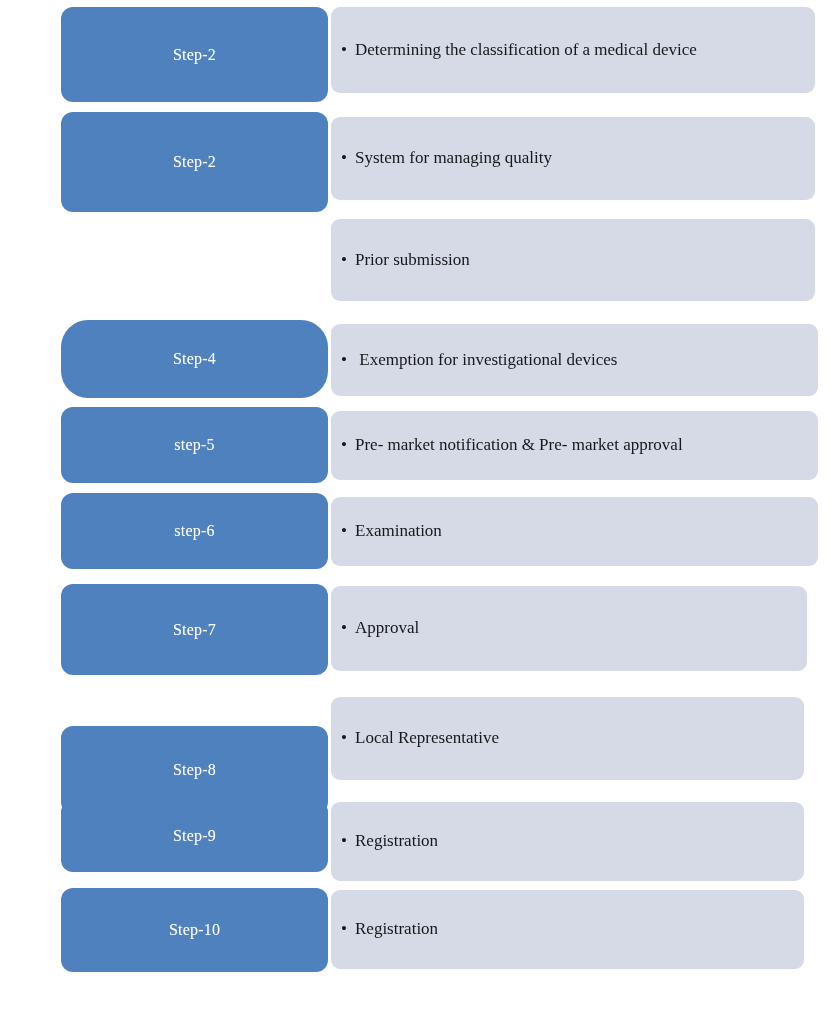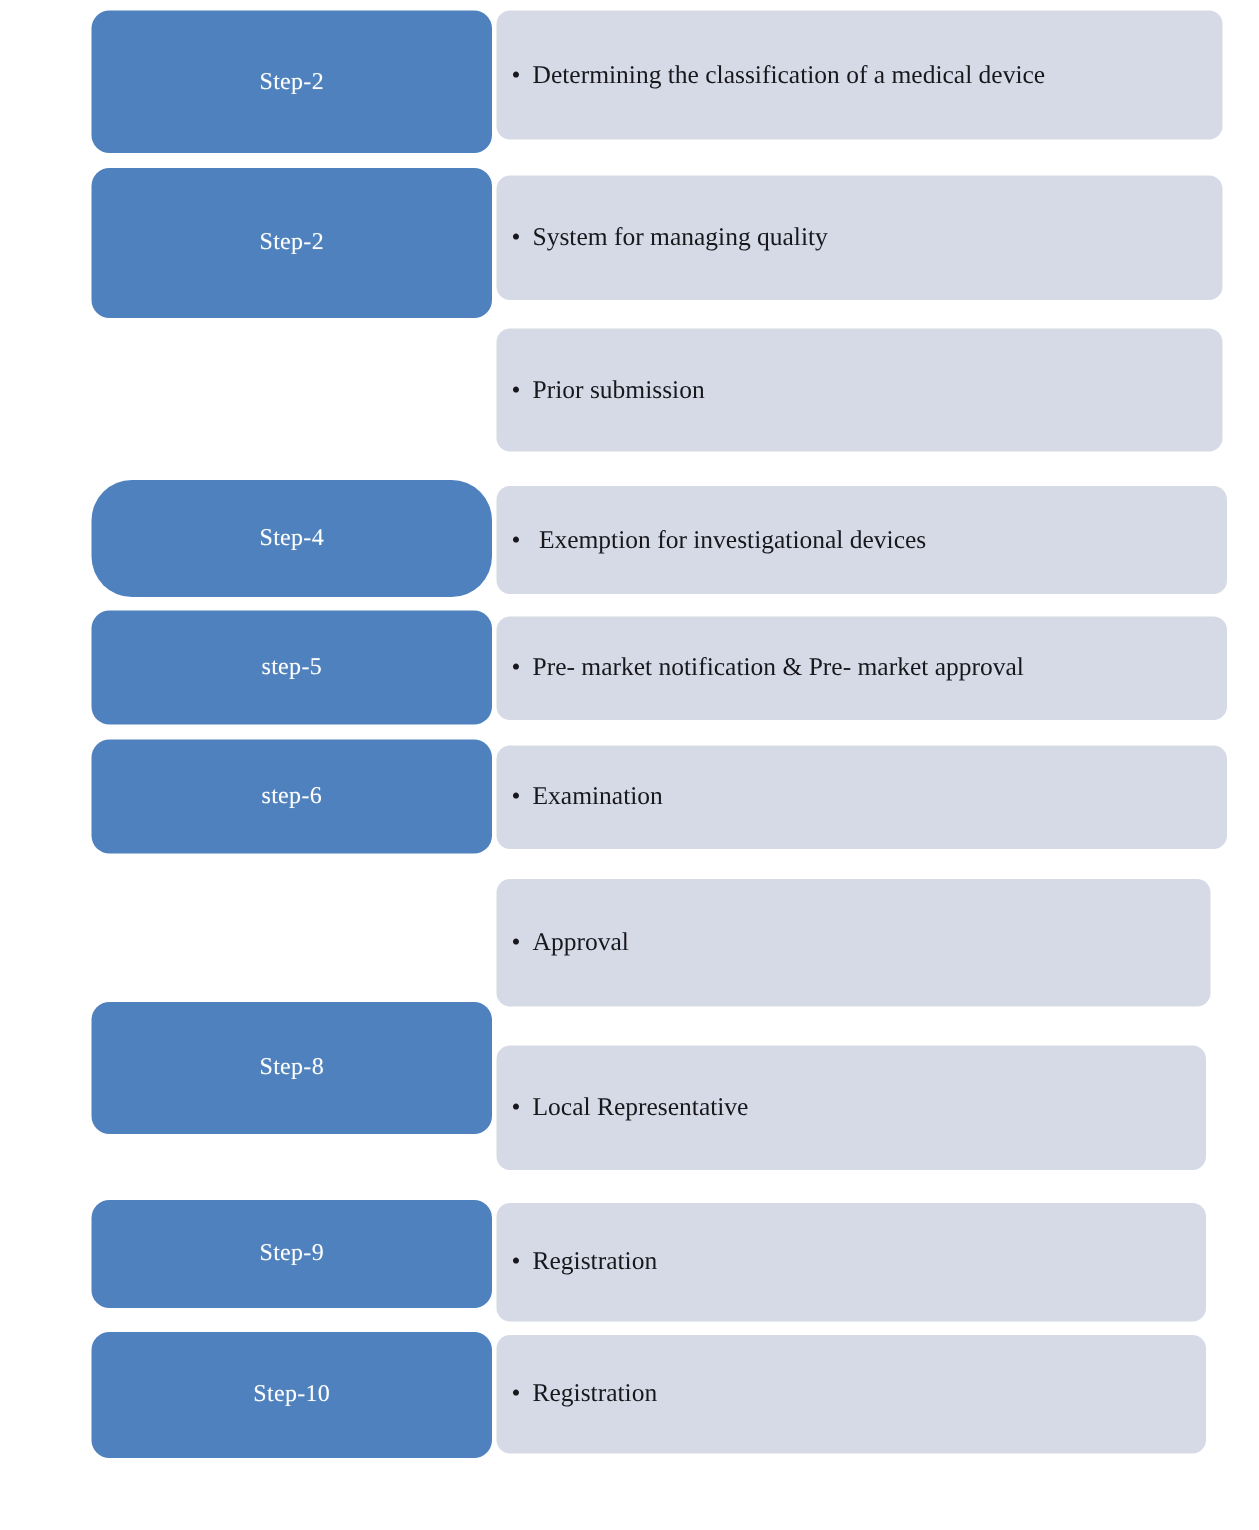--- a/index.html
+++ b/index.html
@@ -126,26 +126,29 @@
     </div>
     <div class="step-row" style="top: 0px; height: 1020px; pointer-events: none;">
       <div class="step-chip" style="top: 493px; height: 76px; pointer-events: auto;">
         <span class="step-chip-label">step-6</span>
       </div>
       <div class="step-detail" style="top: 497px; height: 69px; width: 487px; pointer-events: auto;">
         <div class="bullet-line"><span class="bullet-dot">•</span><span class="bullet-text">Examination</span></div>
       </div>
     </div>
     <div class="step-row" style="top: 0px; height: 1020px; pointer-events: none;">
+      <div class="step-chip" style="top: 584px; height: 91px; pointer-events: auto;">
+        <span class="step-chip-label">Step-7</span>
+      </div>
       <div class="step-detail" style="top: 586px; height: 85px; width: 476px; pointer-events: auto;">
         <div class="bullet-line"><span class="bullet-dot">•</span><span class="bullet-text">Approval</span></div>
       </div>
     </div>
     <div class="step-row" style="top: 0px; height: 1020px; pointer-events: none;">
-      <div class="step-chip" style="top: 668px; height: 88px; pointer-events: auto; align-items: center;">
+      <div class="step-chip" style="top: 726px; height: 88px; pointer-events: auto; align-items: center;">
         <span class="step-chip-label">Step-8</span>
       </div>
       <div class="step-detail" style="top: 697px; height: 83px; width: 473px; pointer-events: auto;">
         <div class="bullet-line"><span class="bullet-dot">•</span><span class="bullet-text">Local Representative</span></div>
       </div>
     </div>
     <div class="step-row" style="top: 0px; height: 1020px; pointer-events: none;">
       <div class="step-chip" style="top: 800px; height: 72px; pointer-events: auto;">
         <span class="step-chip-label">Step-9</span>
       </div>

